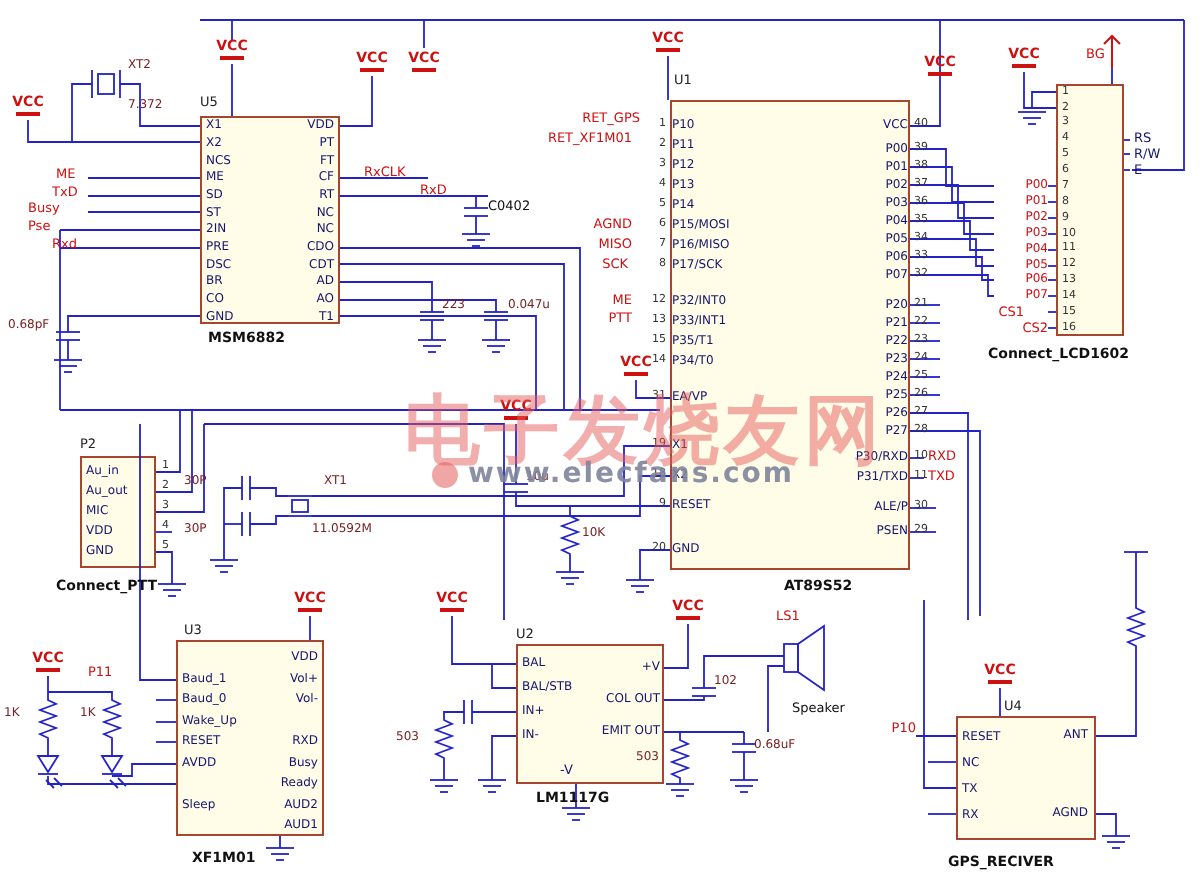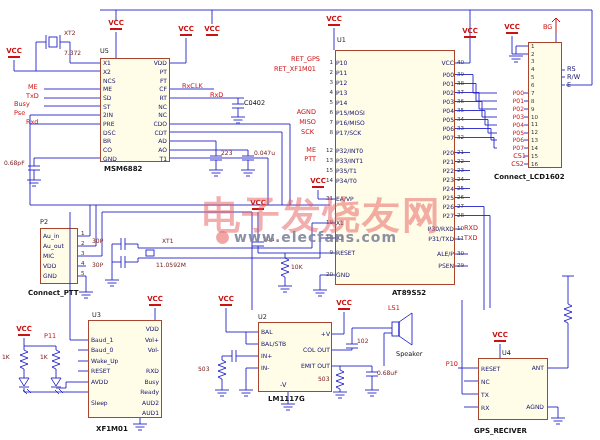--- a/index.html
+++ b/index.html
@@ -674,21 +674,21 @@
       <div class="row">
         <span class="pt ta-r" style="width:26px;color:#cc1111">P05</span>
       </div>
       <div class="row">
         <span class="pt ta-r" style="width:26px;color:#cc1111">P06</span>
       </div>
       <div class="row">
         <span class="pt ta-r" style="width:26px;color:#cc1111">P07</span>
       </div>
     </div>
-  <div class="net ta-r" style="left:500px;top:153px;width:26px">CS1</div>
+  <div class="net ta-r" style="left:486px;top:153px;width:26px">CS1</div>
   <div class="net ta-r" style="left:498px;top:161px;width:26px">CS2</div>
   <div class="lbl navy" style="left:567px;top:66px">RS</div>
   <div class="lbl navy" style="left:567px;top:74px">R/W</div>
   <div class="lbl navy" style="left:567px;top:82px">E</div>
   <div class="net" style="left:543px;top:24px">BG</div>
 
   <div class="ref" style="left:92px;top:312px">U3</div>
   <div class="part" style="left:96px;top:426px">XF1M01</div>
   <div class="pins u3" style="left:91px;top:324px;--rh:10.5px">
 

